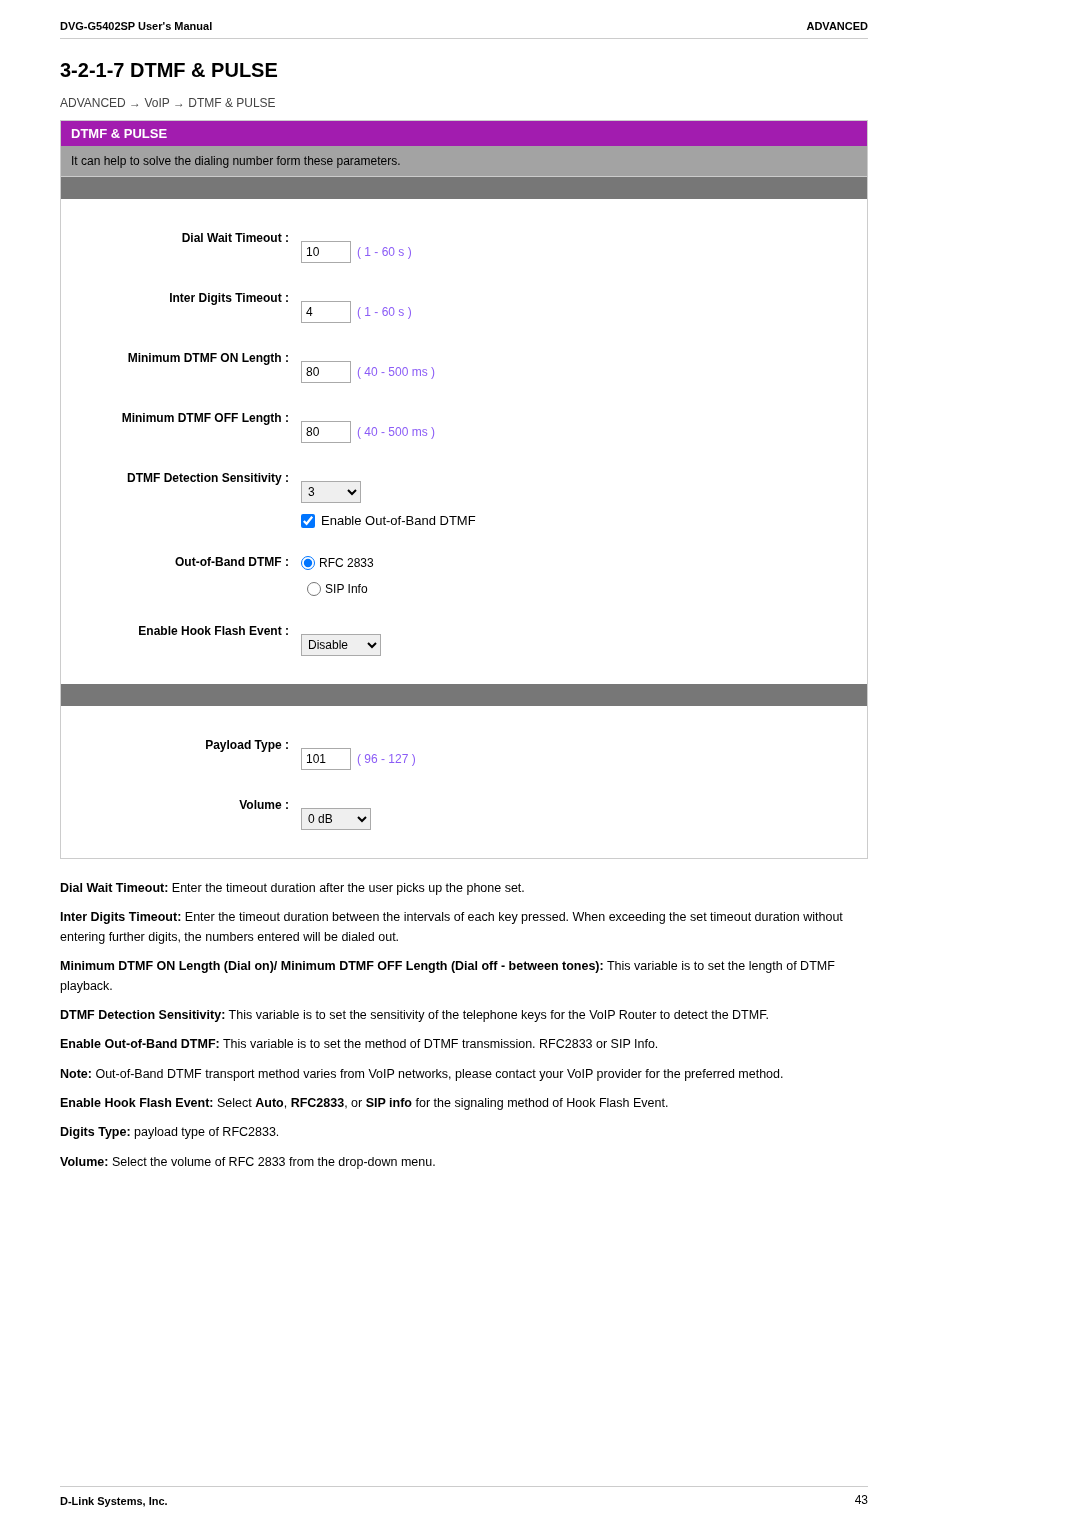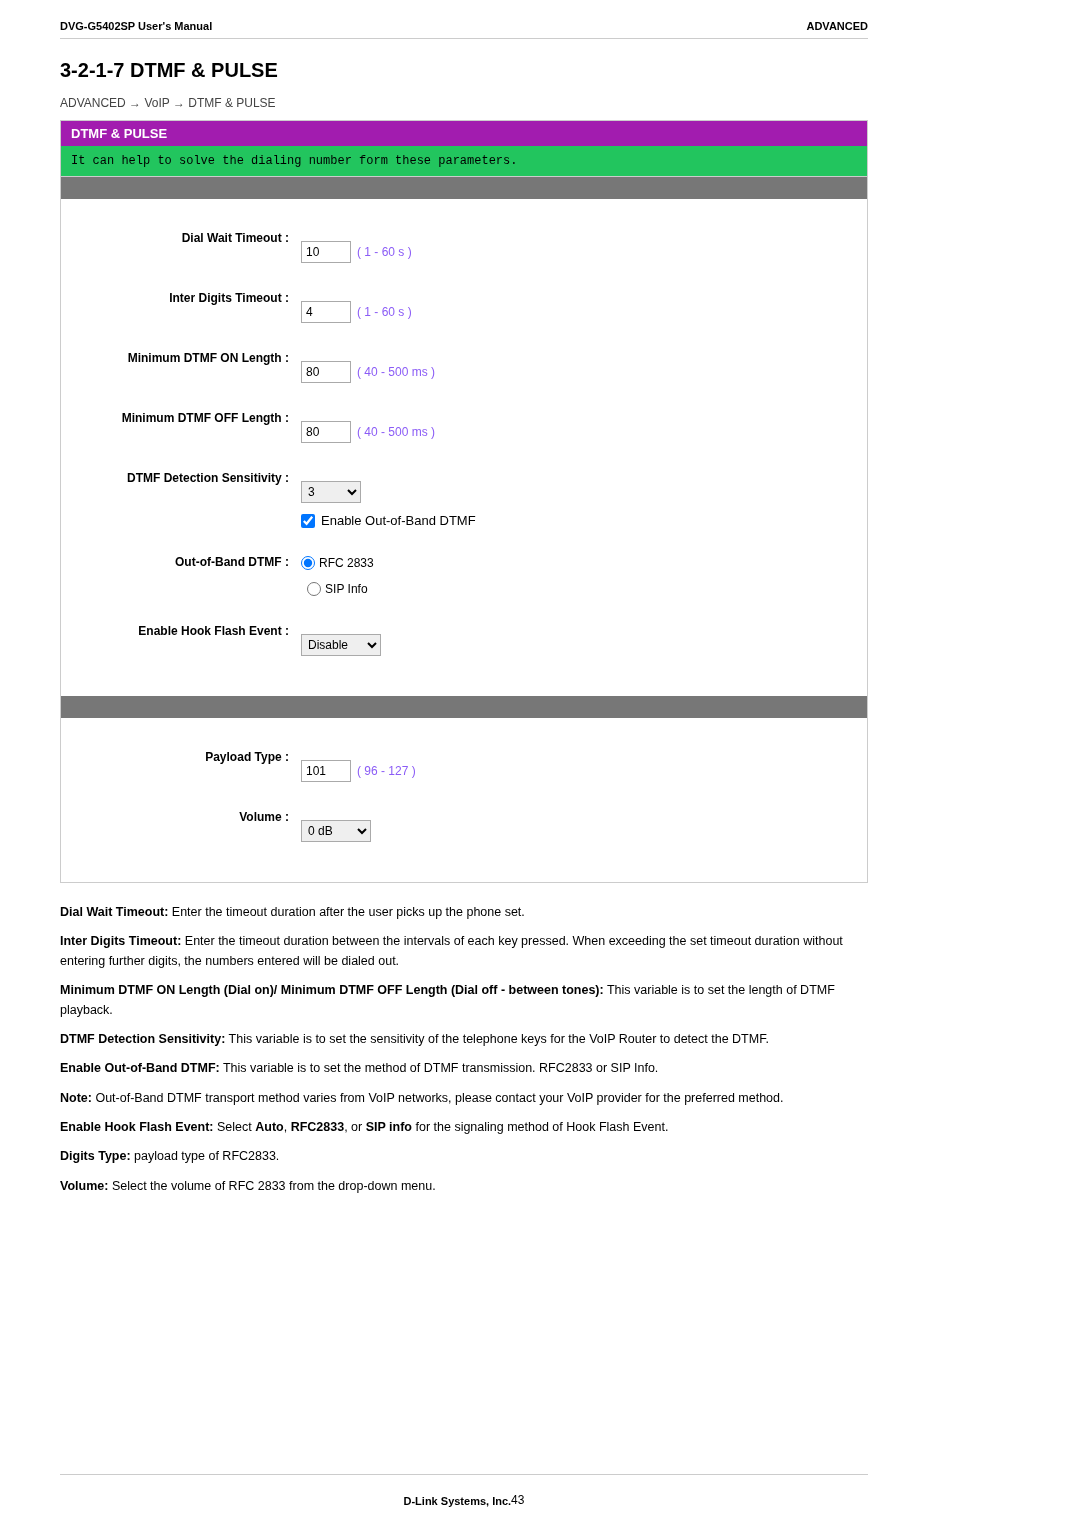--- a/index.html
+++ b/index.html
@@ -49,33 +49,32 @@
       margin-bottom: 20px;
     }
     .panel-header {
       background: #a21caf;
       color: #fff;
       font-weight: bold;
       padding: 5px 10px;
       font-size: 13px;
     }
     .panel-description {
-      background: #22c55e;
+      background: #a3a3a3;
       padding: 8px 10px;
       font-size: 12px;
       border-bottom: 1px solid #ccc;
-      font-family: Liberation Mono, monospace;
     }
     .panel-section {
       background: #777;
       height: 22px;
     }
     .panel-body {
       background: #fff;
-      padding: 14px 40px 30px 40px;
+      padding: 14px 40px 18px 40px;
     }
     .form-row {
       display: flex;
       align-items: center;
       margin-bottom: 10px;
     }
     .form-label {
       font-weight: bold;
       font-size: 12px;
       min-width: 200px;
@@ -138,24 +137,24 @@
     }
     .desc-para b {
       font-weight: bold;
     }
     .footer {
       position: absolute;
       bottom: 20px;
       left: 60px;
       right: 60px;
       display: flex;
-      justify-content: center;
+      justify-content: space-between;
       align-items: flex-end;
       border-top: 1px solid #ccc;
-      padding-top: 18px;
+      padding-top: 6px;
     }
     .footer-left {
       font-size: 11px;
       font-weight: bold;
     }
     .footer-right {
       font-size: 12px;
     }
   </style>
 </head>

